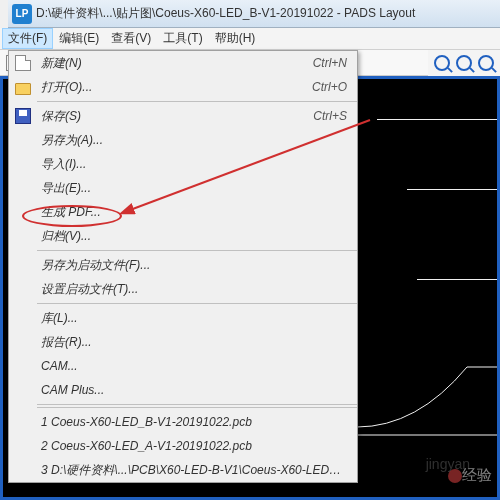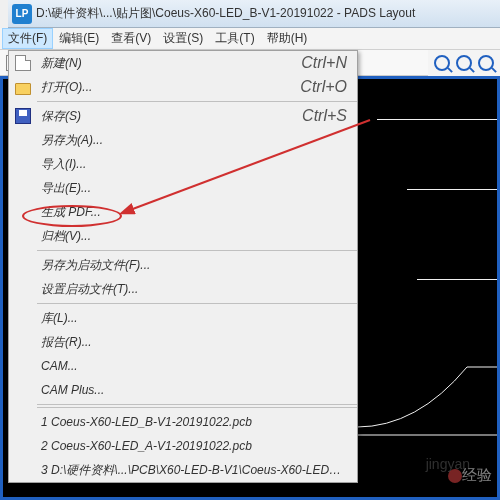--- a/index.html
+++ b/index.html
@@ -7,21 +7,21 @@
 .title-bar { height: 28px; background: linear-gradient(#e8f0f8, #d0e0f0); display: flex; align-items: center; padding: 0 4px; border-bottom: 1px solid #a0b0c0; margin-left: 8px; }
 .app-icon { width: 20px; height: 20px; background: #2080d0; border-radius: 3px; display: flex; align-items: center; justify-content: center; color: #fff; font-size: 10px; font-weight: bold; margin-right: 4px; }
 .title-text { font-size: 12px; color: #333; }
 .menu-bar { height: 22px; background: #f4f4f4; display: flex; align-items: center; padding: 0 2px; border-bottom: 1px solid #d0d0d0; }
 .menu-item { padding: 2px 6px; font-size: 12px; color: #333; cursor: default; }
 .menu-item.active { background: #cce8ff; border: 1px solid #99d1ff; padding: 1px 5px; }
 .dropdown { position: absolute; left: 8px; top: 50px; width: 350px; background: #f0f0f0; border: 1px solid #a0a0a0; box-shadow: 2px 2px 4px rgba(0,0,0,0.3); z-index: 10; }
 .dd-row { display: flex; align-items: center; height: 24px; font-size: 12px; color: #333; padding-right: 10px; font-style: italic; }
 .dd-icon-col { width: 28px; display: flex; justify-content: center; align-items: center; background: #f0f0f0; }
 .dd-label { flex: 1; padding-left: 4px; white-space: nowrap; overflow: hidden; text-overflow: ellipsis; }
-.dd-short { color: #555; font-size: 16px; }
+.dd-short { color: #555; font-size: 12px; }
 .dd-sep { height: 1px; background: #c0c0c0; margin: 2px 0 2px 28px; }
 .ico { width: 16px; height: 16px; display: inline-block; }
 .ico-new { background: #fff; border: 1px solid #888; position: relative; }
 .ico-new::after { content:""; position:absolute; right:-1px; top:-1px; width:5px; height:5px; background:#f0f0f0; border-left:1px solid #888; border-bottom:1px solid #888; }
 .ico-open { border: 1px solid #c09030; background: #f8d060; border-radius: 1px 1px 0 0; height:12px; margin-top:3px; }
 .ico-save { background:#4060c0; border:1px solid #203080; position:relative; }
 .ico-save::after { content:""; position:absolute; left:3px; top:1px; width:8px; height:6px; background:#fff; }
 .toolbar { height: 26px; background: #f8f8f8; border-bottom: 1px solid #ccc; display:flex; align-items:center; padding: 0 4px; gap:4px; }
 .tb-btn { width: 20px; height: 20px; border: 1px solid transparent; display:flex; align-items:center; justify-content:center; }
 .canvas-area { position:absolute; right:0; top:76px; bottom:0; left:0; background:#000; border:3px solid #2060c0; }
@@ -40,21 +40,20 @@
 
 <div class="title-bar">
   <div class="app-icon">LP</div>
   <div class="title-text">D:\硬件资料\...\贴片图\Coeus-X60-LED_B-V1-20191022 - PADS Layout</div>
 </div>
 
 <div class="menu-bar" id="menubar">
     <div class="menu-item active">文件(F)</div>
     <div class="menu-item">编辑(E)</div>
     <div class="menu-item">查看(V)</div>
-    <div class="menu-item">设置(S)</div>
     <div class="menu-item">工具(T)</div>
     <div class="menu-item">帮助(H)</div>
   </div>
 
 <div class="toolbar">
   <div class="tb-btn">
       <span class="ico ico-new"></span>
     </div>
 </div>
 

